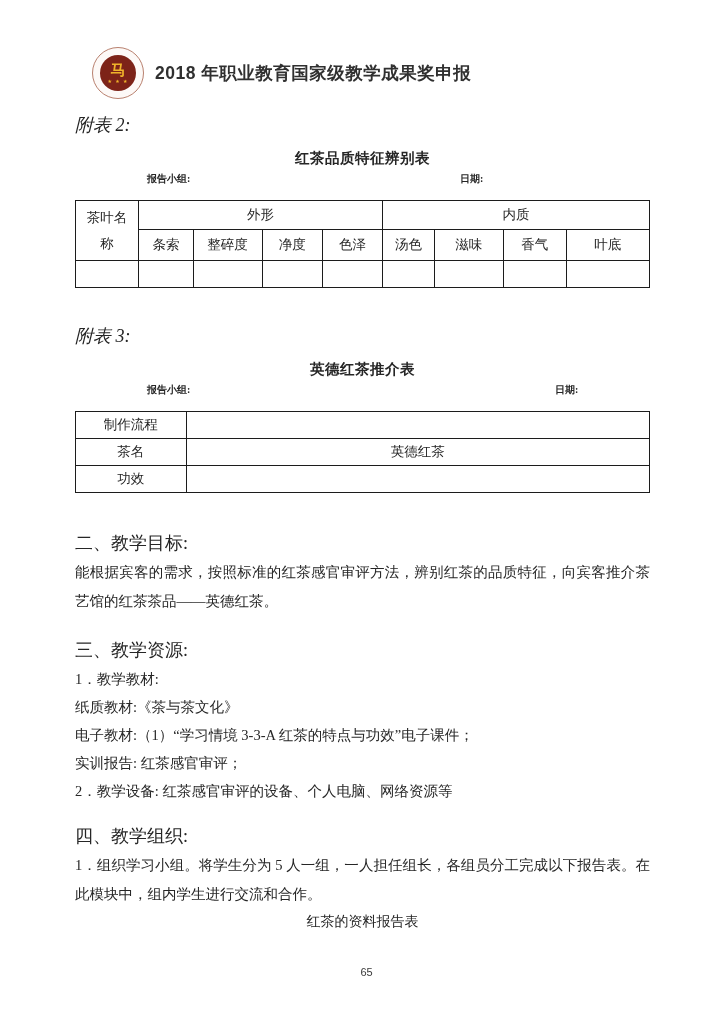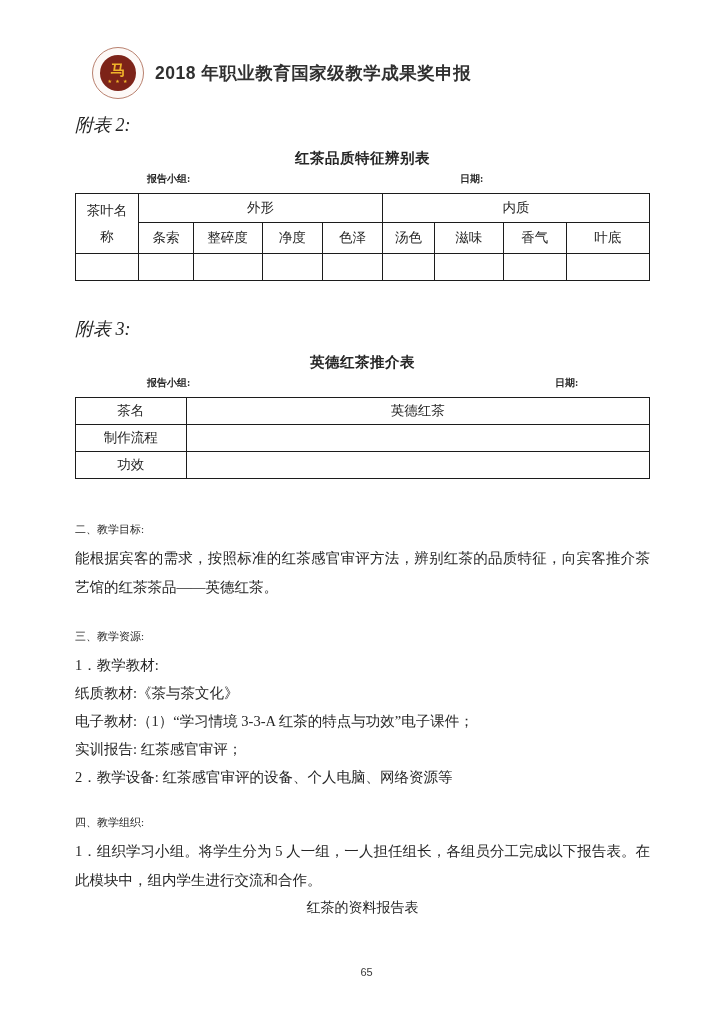--- a/index.html
+++ b/index.html
@@ -44,36 +44,36 @@
   .attach-label { font-size:18px; margin-top:12px;font-style:italic; }
   .attach-label.second { margin-top:36px; }
   .tbl-title { text-align:center; font-weight:bold; font-size:14.5px; margin-top:12px; letter-spacing:0.5px; }
   .labels-row { position:relative; margin-top:4px; height:18px; font-weight:bold; font-size:10px; }
   .labels-row .grp { position:absolute; left:72px; top:0; }
   .labels-row .date { position:absolute; top:0; }
   .labels-row.t1 .date { left:385px; }
   .labels-row.t2 .date { left:480px; }
 
   
-  table { width:100%; border-collapse:collapse; table-layout:fixed; margin-top:3px; }
+  table { width:100%; border-collapse:collapse; table-layout:fixed; margin-top:10px; }
   td, th {
     border:1px solid #1c1c1c;
     text-align:center; vertical-align:middle;
     font-size:13.5px; font-weight:normal;
     padding:0 6px; line-height:1.9;
     overflow:hidden;
   }
   .tbl1 tr.h1 td, .tbl1 tr.h1 th { height:28px; }
   .tbl1 tr.h2 th { height:30px; }
   .tbl1 tr.empty td { height:26px; }
   .tbl2 td { height:26px; }
   .tbl2 .rowlab { width:17%; }
 
   
-  .sec-heading { font-size:11px; margin-top:36px; line-height:29px; }
+  .sec-heading { font-size:18px; margin-top:36px; line-height:29px; }
   .sec-heading.s3 { margin-top:20px; }
   .sec-heading.s4 { margin-top:17px; }
   .sec-body { font-size:14.5px; line-height:29px; text-align:justify; }
   .sec-line { font-size:14.5px; line-height:28px; white-space:pre-wrap; }
   .tbl-caption { text-align:center; font-size:14px; margin-top:0px; line-height:26px; }
 
   .page-number {
     position:absolute; bottom:46px; left:0; right:0;
     text-align:center;
     font-family:"Liberation Sans","DejaVu Sans",sans-serif;
@@ -148,26 +148,26 @@
     <div class="attach-label second">附表 3:</div>
     <div class="tbl-title">英德红茶推介表</div>
     <div class="labels-row t2">
       <span class="grp">报告小组:</span>
       <span class="date">日期:</span>
     </div>
 
     <table class="tbl2">
       <tbody>
           <tr>
+        <td class="rowlab">制作流程</td>
+        <td></td>
+      </tr>
+      <tr>
         <td class="rowlab">茶名</td>
         <td>英德红茶</td>
-      </tr>
-      <tr>
-        <td class="rowlab">制作流程</td>
-        <td></td>
       </tr>
       <tr>
         <td class="rowlab">功效</td>
         <td></td>
       </tr>
     </tbody>
       </table>
 
     <div class="sec-heading">二、教学目标:</div>
     <div class="sec-body">能根据宾客的需求，按照标准的红茶感官审评方法，辨别红茶的品质特征，向宾客推介茶艺馆的红茶茶品——英德红茶。</div>

